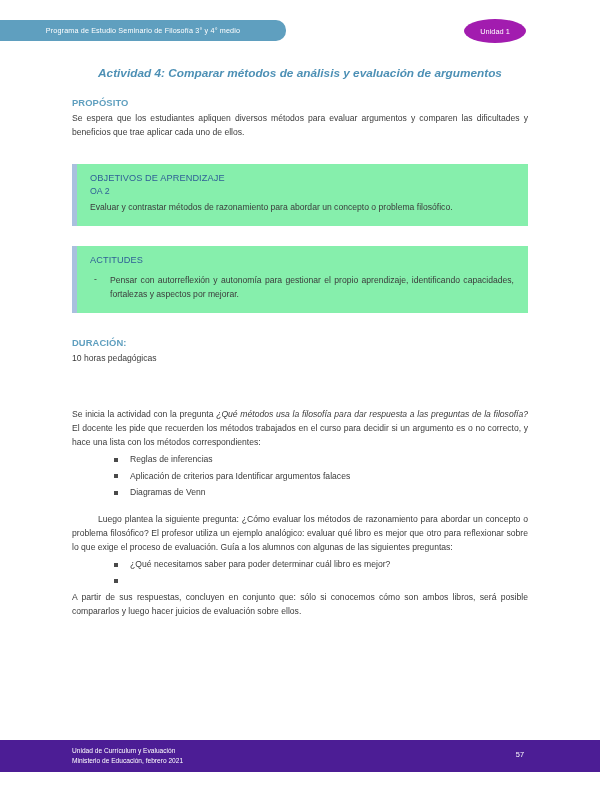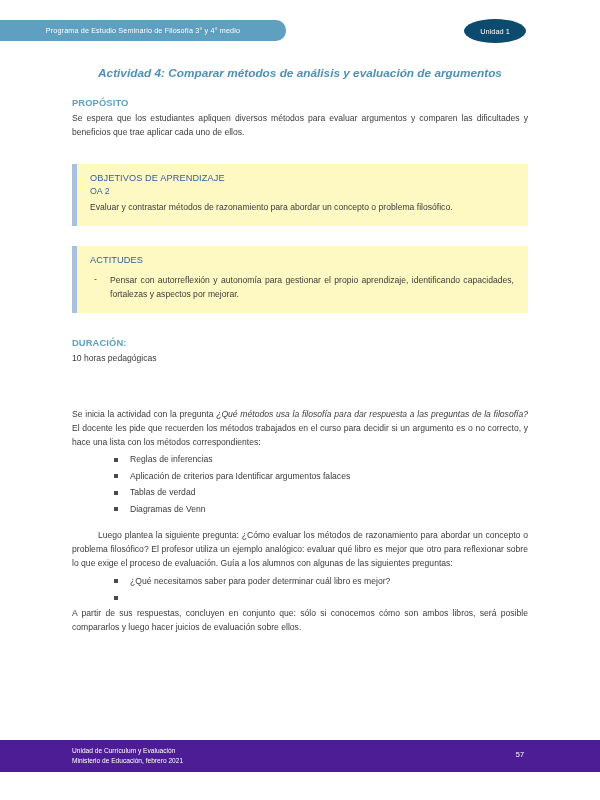--- a/index.html
+++ b/index.html
@@ -43,21 +43,21 @@
     letter-spacing: 0.15px;
     padding-left: 14px;
     white-space: nowrap;
   }
   .unit-badge {
     position: absolute;
     right: 22px;
     top: 19px;
     width: 62px;
     height: 24px;
-    background: #0c4a6e;
+    background: #a21caf;
     border-radius: 50%;
     display: flex;
     align-items: center;
     justify-content: center;
   }
   .unit-badge-text {
     color: #ffffff;
     font-size: 7.4px;
     white-space: nowrap;
   }
@@ -95,21 +95,21 @@
     color: #3b3b3b;
   }
   p.body-text.indent::before {
     content: "";
     display: inline-block;
     width: 26px;
   }
 
   
   .info-box {
-    background: #fef9c3;
+    background: #86efac;
     border-left: 5px solid #a9c0de;
     padding: 9px 14px 11px 13px;
     box-sizing: border-box;
   }
   .info-box .box-heading {
     color: #2f5f96;
     font-size: 9.2px;
     margin: 0 0 3px 0;
     letter-spacing: 0.1px;
   }
@@ -251,21 +251,20 @@
 
 
   <div class="gap-14"></div>
 
 
   <p class="body-text"><span>Se inicia la actividad con la pregunta </span><em class="quote">¿Qué métodos usa la filosofía para dar respuesta a las preguntas de la filosofía?</em><span> El docente les pide que recuerden los métodos trabajados en el curso para decidir si un argumento es o no correcto, y hace una lista con los métodos correspondientes:</span></p>
 
   <ul class="square-list" id="methods-list">
       <li><span class="bullet-square"></span><span>Reglas de inferencias</span></li>
       <li><span class="bullet-square"></span><span>Aplicación de criterios para Identificar argumentos falaces</span></li>
-      <li><span class="bullet-square"></span><span>Tablas de verdad</span></li>
       <li><span class="bullet-square"></span><span>Diagramas de Venn</span></li>
     </ul>
 
   <div class="gap-10"></div>
 
   <p class="body-text indent">Luego plantea la siguiente pregunta: ¿Cómo evaluar los métodos de razonamiento para abordar un concepto o problema filosófico? El profesor utiliza un ejemplo analógico: evaluar qué libro es mejor que otro para reflexionar sobre lo que exige el proceso de evaluación. Guía a los alumnos con algunas de las siguientes preguntas:</p>
 
   <ul class="square-list" id="questions-list">
       <li><span class="bullet-square"></span><span>¿Qué necesitamos saber para poder determinar cuál libro es mejor?</span></li>
       <li><span class="bullet-square"></span></li>

